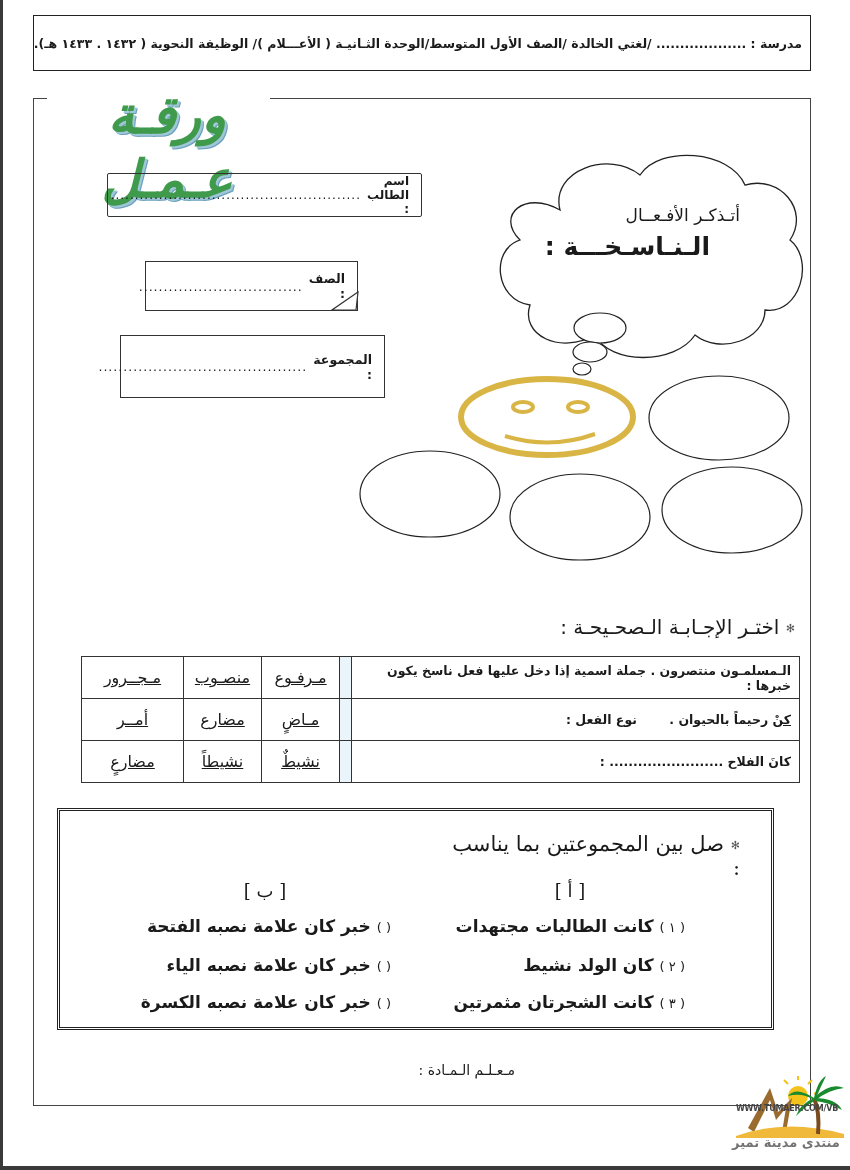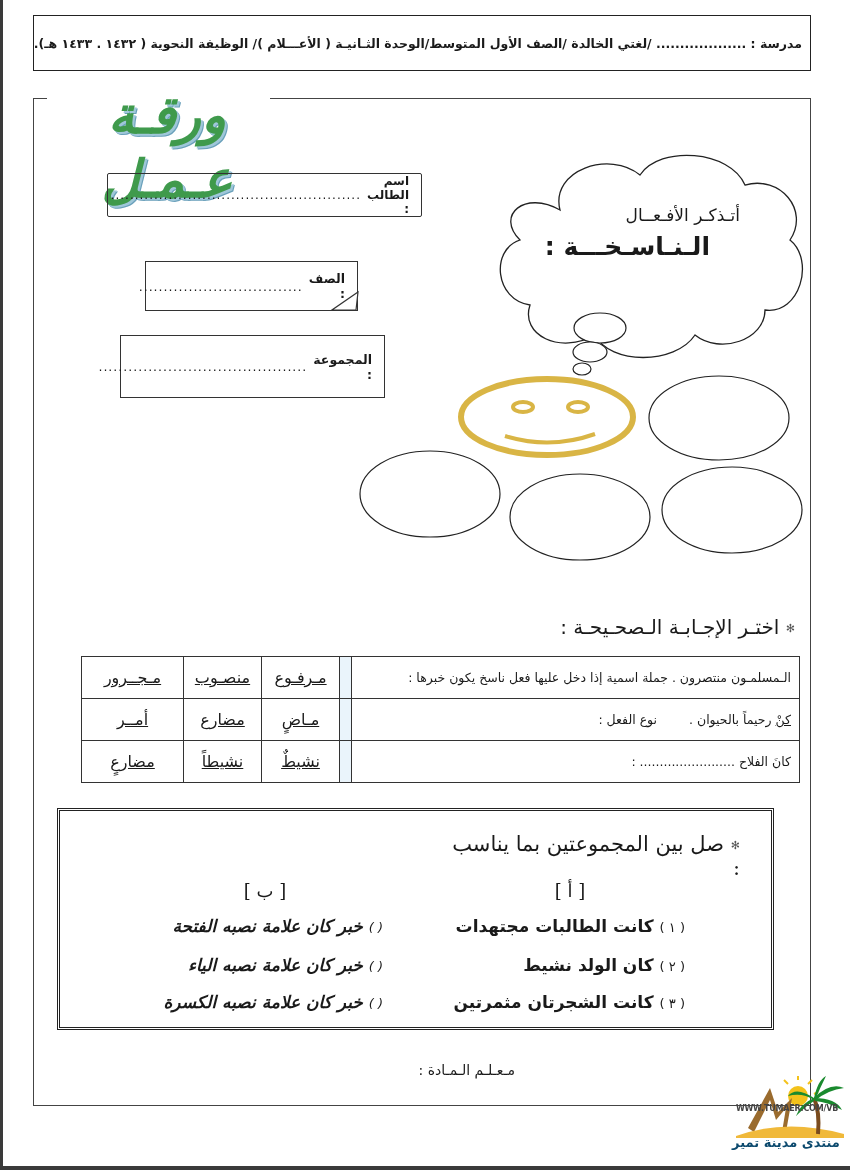--- a/index.html
+++ b/index.html
@@ -66,43 +66,43 @@
 
     
     .instr1 { left:470px; top:615px; width:325px; text-align:right; font-size:20px; direction:rtl; }
     .star { font-size:11px; color:#555; vertical-align:middle; }
 
     
     .q-table {
       left:81px; top:656px; width:718px; height:126px;
       border-collapse:collapse; direction:rtl; table-layout:fixed;
     }
-    .q-table td { border:1.2px solid #333; height:41px; padding:0 8px; font-size:12.5px; font-weight:normal; }
+    .q-table td { border:1.2px solid #333; height:41px; padding:0 8px; font-size:12.5px; font-weight:bold; }
     .q-table td.q { text-align:right; }
     .q-table td.sep { background:#eaf4fb; padding:0; }
     .q-table td.opt { text-align:center; font-size:16px; font-weight:normal;text-decoration:underline; }
     .underline { text-decoration:underline; }
 
     
     .match-outer {
       left:57px; top:808px; width:717px; height:222px;
       border:3px double #222; box-sizing:border-box;
     }
     .instr2 { left:440px; top:832px; width:300px; text-align:right; font-size:21px; direction:rtl; font-family:"DejaVu Serif", serif; }
     .col-head-a { left:530px; top:880px; width:80px; text-align:center; font-size:18px; direction:rtl; font-family:"DejaVu Serif", serif; }
     .col-head-b { left:225px; top:880px; width:80px; text-align:center; font-size:18px; direction:rtl; font-family:"DejaVu Serif", serif; }
     .match-row { direction:rtl; font-size:17px; font-weight:bold; white-space:nowrap; }
     .match-row .paren { font-weight:normal; font-size:13px; }
     .a-item { left:430px; width:255px; text-align:right; }
-    .b-item { left:108px; width:275px; text-align:right;font-style:italic; }
+    .b-item { left:116px; width:275px; text-align:right; }
 
     .teacher { left:300px; top:1062px; width:215px; text-align:right; font-size:14px; direction:rtl; }
 
     .logo { left:726px; top:1076px; width:122px; height:90px; }
-    .logo-text { left:726px; top:1135px; width:120px; text-align:center; font-size:13px; color:#0c4a6e; font-weight:bold; direction:rtl; }
+    .logo-text { left:726px; top:1135px; width:120px; text-align:center; font-size:13px; color:#737373; font-weight:bold; direction:rtl; }
     .logo-url { left:726px; top:1104px; width:122px; text-align:center; font-size:8px; color:#444; font-weight:bold; letter-spacing:-0.2px; }
   </style>
 </head>
 <body>
 
 <div class="abs page-edge-left"></div>
 <div class="abs page-edge-bottom"></div>
 
 <div class="abs header-box">
   <span>مدرسة : ................... /لغتي الخالدة /الصف الأول المتوسط/الوحدة الثـانيـة ( الأعـــلام )/ الوظيفة النحوية ( ١٤٣٢ . ١٤٣٣ هـ).</span>

